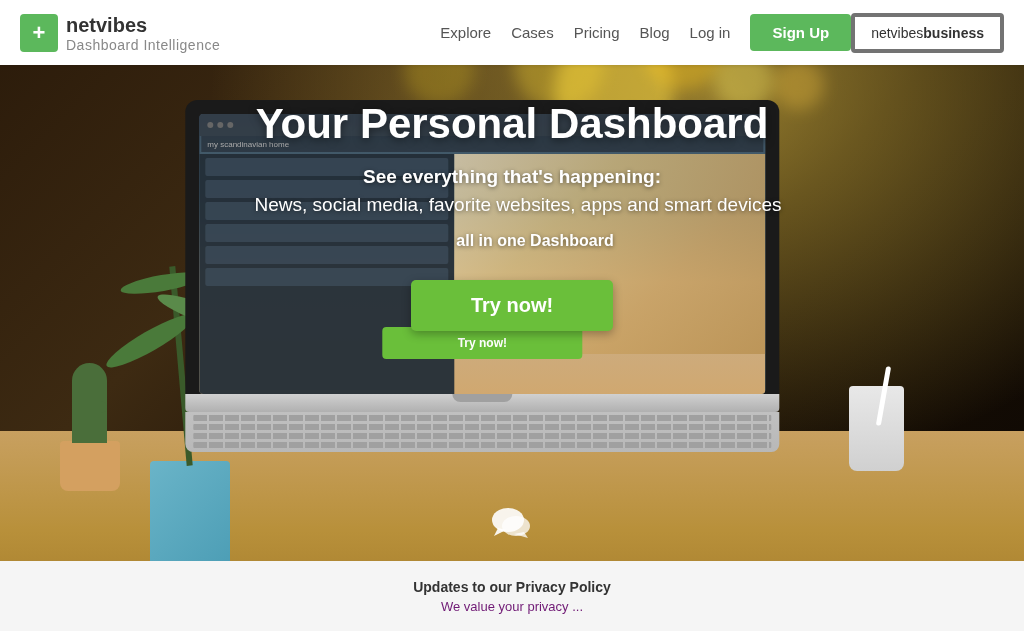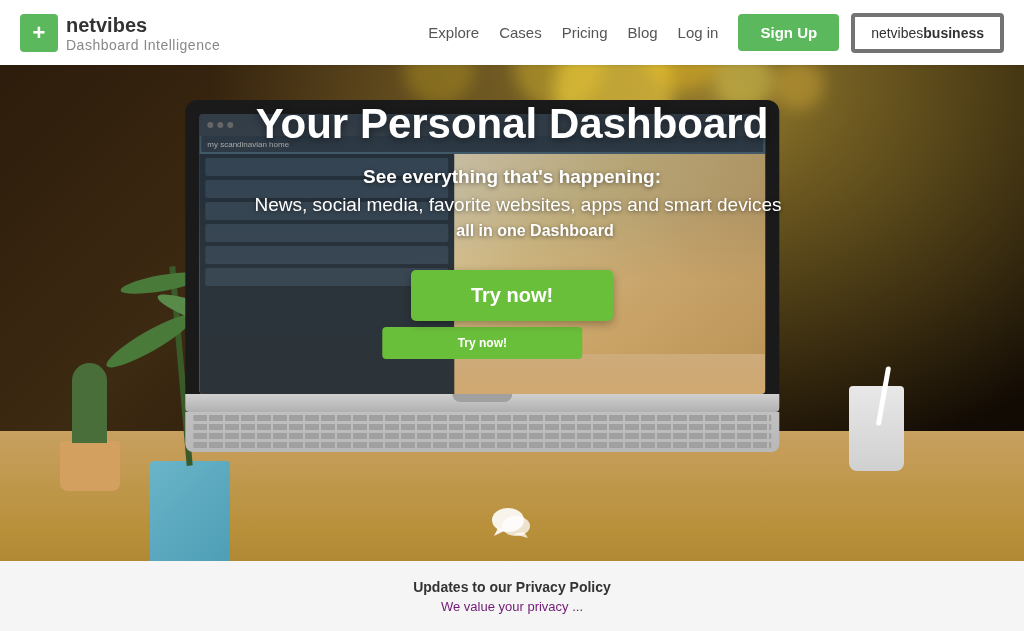--- a/index.html
+++ b/index.html
@@ -66,21 +66,20 @@
     }
     .btn-signup {
       background: #5cb85c;
       color: #fff;
       border: none;
       padding: 10px 22px;
       font-size: 15px;
       font-weight: 600;
       border-radius: 4px;
       cursor: pointer;
-      margin-right: 12px;
     }
     .btn-business {
       background: #fff;
       color: #333;
       border: 4px solid #737373;
       padding: 8px 16px;
       font-size: 14px;
       border-radius: 4px;
       cursor: pointer;
     }
@@ -366,21 +365,21 @@
     .hero-sub1 {
       font-size: 19px;
       font-weight: 700;
       text-shadow: 0 1px 4px rgba(0,0,0,0.5);
       margin-bottom: 6px;
     }
     .hero-sub2 {
       font-size: 19px;
       font-weight: 400;
       text-shadow: 0 1px 4px rgba(0,0,0,0.5);
-      margin-bottom: 6px;
+      margin-bottom: 16px;
       padding-left: 12px;
     }
     .hero-sub3 {
       font-size: 16px;
       font-weight: 700;
       text-shadow: 0 1px 4px rgba(0,0,0,0.5);
       margin-bottom: 30px;
       padding-left: 46px;
     }
     .btn-try-now {

